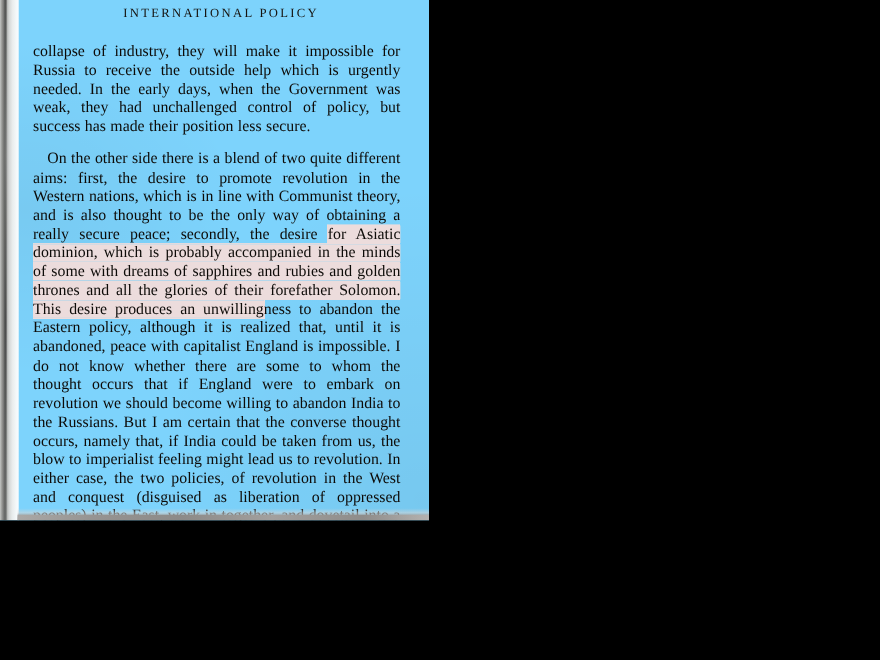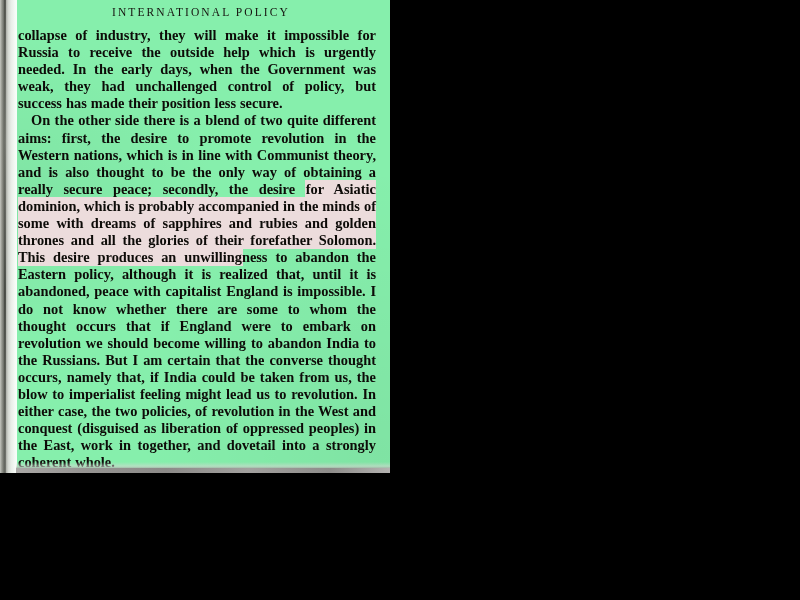--- a/index.html
+++ b/index.html
@@ -22,21 +22,21 @@
     background: #000000;
   }
 
   
   #page-sheet {
     position: absolute;
     left: 0px;
     top: 0px;
     width: 390px;
     height: 473px;
-    background: #86efac;
+    background: #7dd3fc;
     overflow: hidden;
   }
 
   
   #gutter-shadow {
     position: absolute;
     left: 0px;
     top: 0px;
     width: 17px;
     height: 473px;
@@ -105,29 +105,28 @@
 
   
   #text-column {
     position: absolute;
     left: 18px;
     top: 27px;
     width: 358px;
   }
 
   .para {
-    margin: 0;
+    margin: 12px;
     font-family: "Liberation Serif", serif;
     font-size: 14.4px;
     line-height: 17.1px;
     color: #0d0b08;
     text-align: justify;
     text-align-last: left;
     word-spacing: 0.4px;
-    font-weight: bold;
   }
   .para.indented {
     text-indent: 13px;
   }
 
   
   .highlight {
     background-color: #ecdcdc;
     box-shadow: 0 0 0 1px #ecdcdc;
   }

